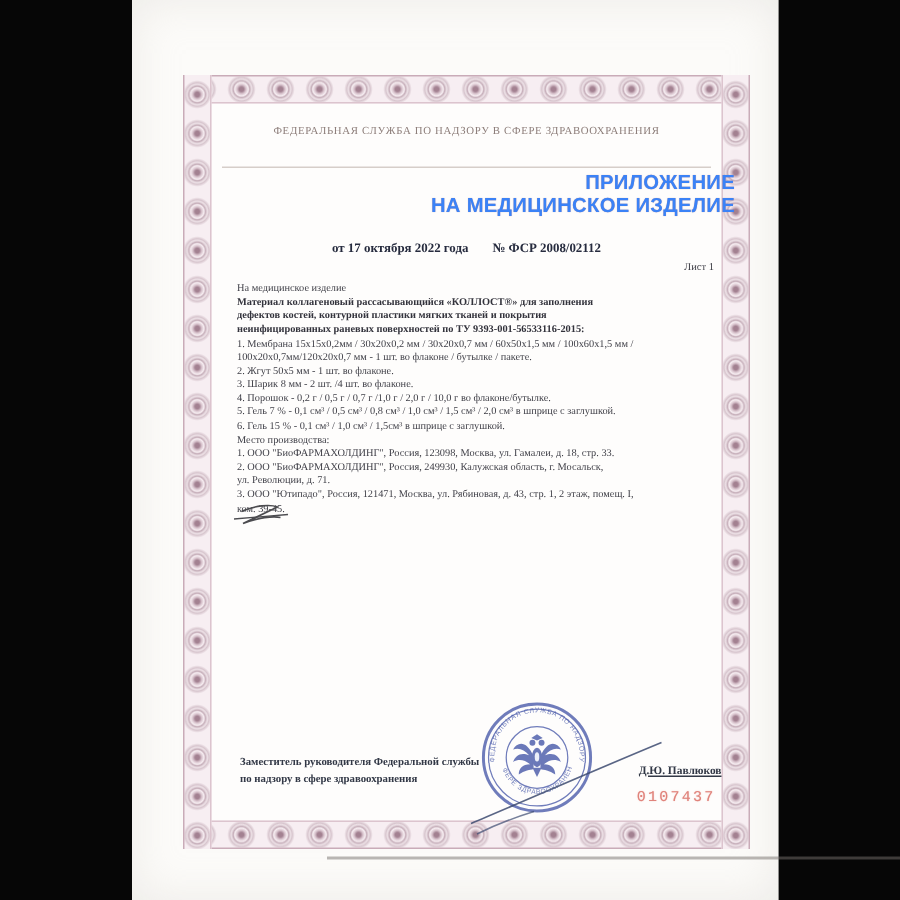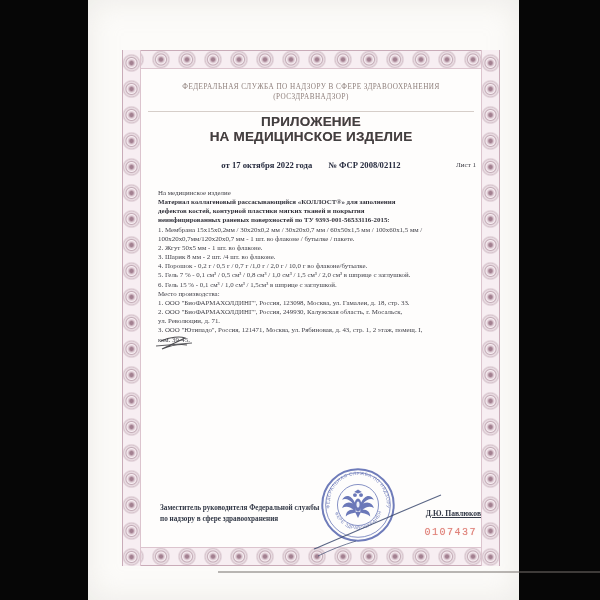--- a/index.html
+++ b/index.html
@@ -23,27 +23,27 @@
         radial-gradient(circle at 8.5px 13px, rgba(148,110,128,0) 6.5px, rgba(148,110,128,.32) 7.8px, rgba(148,110,128,0) 9.5px);
       background-size:17px 26px;}
   .btop{top:0;border-top:1px solid #c9abb8;border-bottom:1px solid #dcc4ce;}
   .bbottom{bottom:0;border-bottom:1px solid #c9abb8;border-top:1px solid #dcc4ce;}
   .bleft{left:0;border-left:1px solid #c9abb8;border-right:1px solid #dcc4ce;}
   .bright{right:0;border-right:1px solid #c9abb8;border-left:1px solid #dcc4ce;}
 
   .agency{position:absolute;top:33px;left:18px;right:18px;text-align:center;
           color:#8d7e7a;font-size:7.2px;letter-spacing:.45px;line-height:9.5px;}
   .divider{position:absolute;top:61px;left:26px;right:26px;height:1px;background:#d6cec9;}
-  .title{position:absolute;top:65px;left:10px;right:10px;text-align:center;
+  .title{position:absolute;top:65px;left:10px;right:10px;text-align:right;
          font-family:"Liberation Sans",sans-serif;font-weight:bold;
-         color:#404040;font-size:13.5px;line-height:14.5px;letter-spacing:.2px;
+         color:#3b82f6;font-size:13.5px;line-height:14.5px;letter-spacing:.2px;
          text-shadow:0 0 .6px rgba(147,66,79,.55);}
   .issue-row{position:absolute;top:110px;left:0;right:0;display:flex;justify-content:center;gap:16px;
              font-weight:bold;color:#262b3e;font-size:8.6px;}
-  .sheet{position:absolute;top:111px;right:24px;color:#3c3c44;font-size:7px;}
+  .sheet{position:absolute;top:124px;right:24px;color:#3c3c44;font-size:7px;}
   .body-text{position:absolute;top:138px;left:36px;right:14px;color:#3f3f47;
              font-size:6.9px;line-height:9.15px;}
   .bline.bold{font-weight:bold;color:#33333c;}
   .sig-left{position:absolute;top:453px;left:38px;font-weight:bold;color:#323846;
             font-size:7.2px;line-height:10.5px;width:200px;}
   .sig-name{position:absolute;top:459px;right:19px;font-weight:bold;color:#323846;font-size:7.6px;text-decoration:underline;}
   .serial{position:absolute;top:477px;right:23px;color:#e0837b;font-size:10px;
           font-family:"Liberation Mono",monospace;letter-spacing:1.5px;
           text-shadow:0 0 .8px rgba(224,131,123,.6);}
   .stamp-svg{position:absolute;left:198px;top:417px;width:76px;height:76px;}
@@ -58,21 +58,20 @@
 <div class="stage">
   <div class="paper">
     <div class="cert">
       <div class="bstrip bh btop"></div>
       <div class="bstrip bh bbottom"></div>
       <div class="bstrip bv bleft"></div>
       <div class="bstrip bv bright"></div>
 
       <div class="agency">
         <div>ФЕДЕРАЛЬНАЯ СЛУЖБА ПО НАДЗОРУ В СФЕРЕ ЗДРАВООХРАНЕНИЯ</div>
-        <div>(РОСЗДРАВНАДЗОР)</div>
       </div>
       <div class="divider"></div>
 
       <div class="title">
         <div>ПРИЛОЖЕНИЕ</div>
         <div>НА МЕДИЦИНСКОЕ ИЗДЕЛИЕ</div>
       </div>
 
       <div class="issue-row">
         <span>от 17 октября 2022 года</span>

